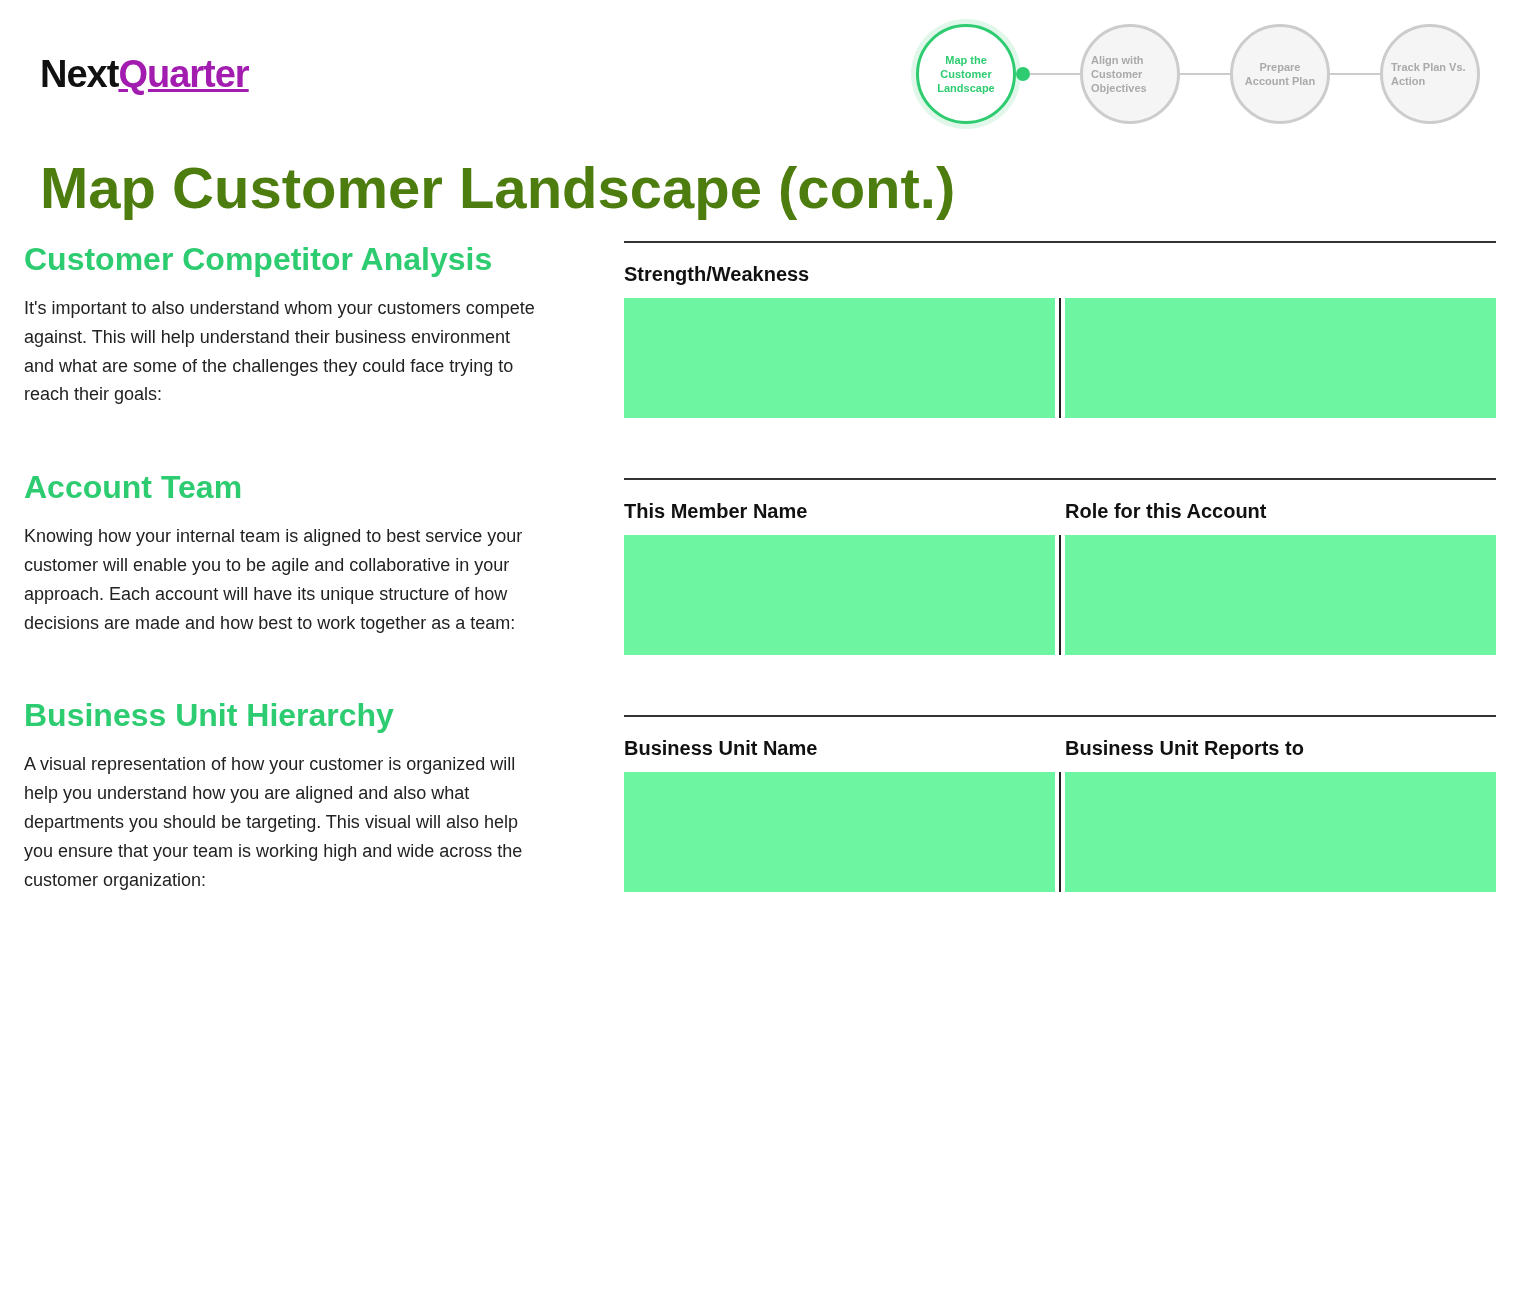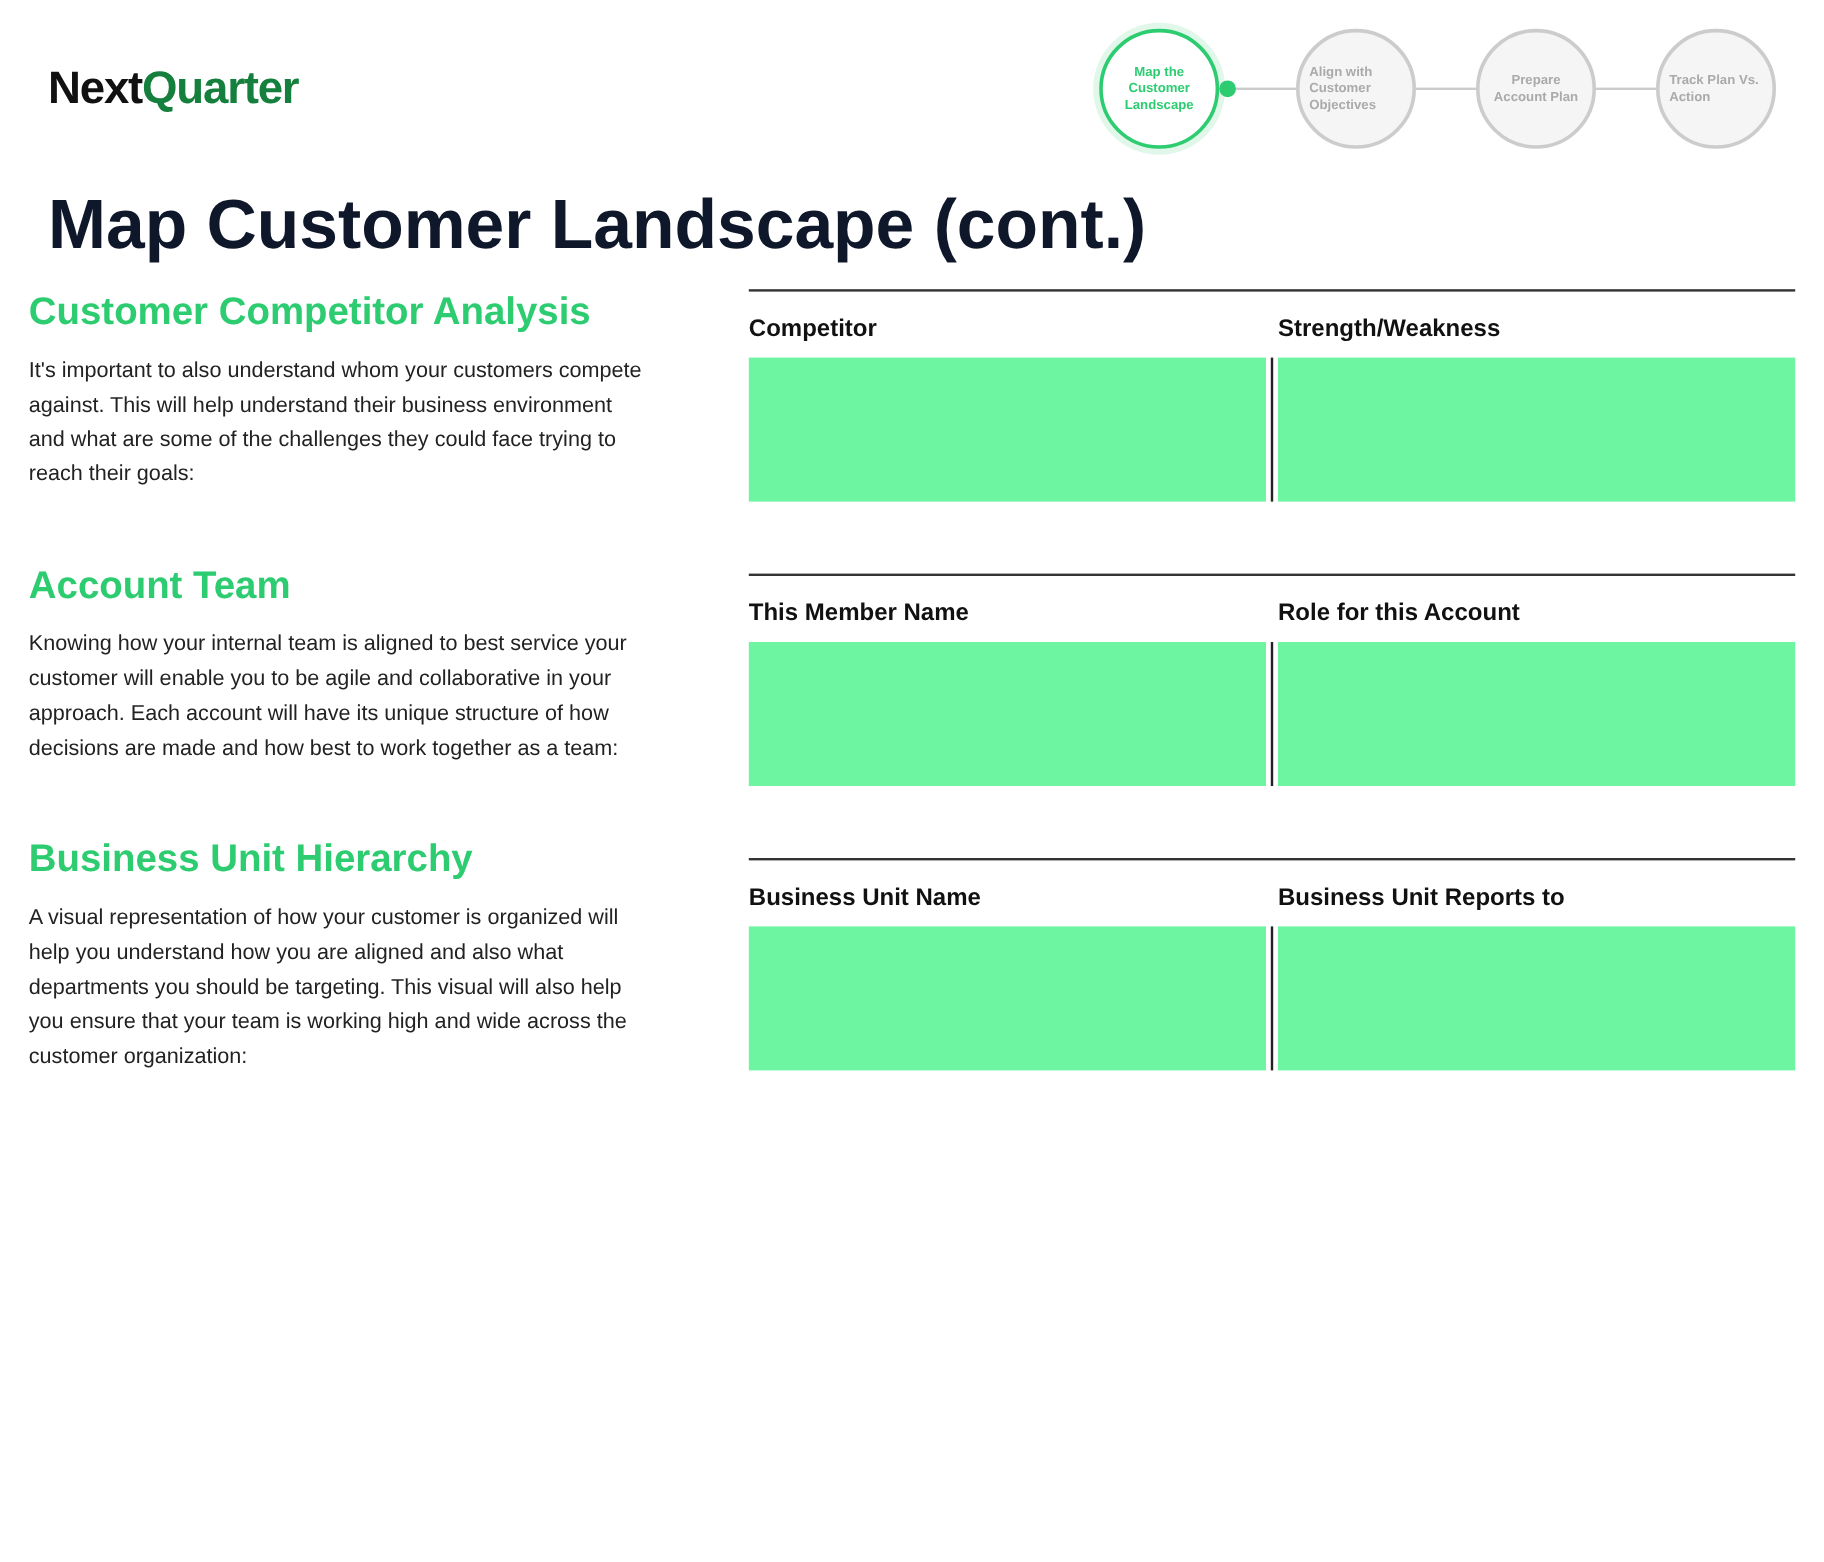--- a/index.html
+++ b/index.html
@@ -29,27 +29,28 @@
       font-size: 38px;
       font-weight: 900;
       letter-spacing: -1px;
     }
 
     .logo-next {
       color: #111111;
     }
 
     .logo-quarter {
-      color: #15803d;
+      color: #a21caf;
+      text-decoration: underline;
     }
 
     .page-title {
       font-size: 58px;
       font-weight: 900;
-      color: #0f172a;
+      color: #4d7c0f;
       padding: 30px 40px 20px 40px;
     }
 
     .main-content {
       display: flex;
       padding: 0 24px;
       gap: 80px;
     }
 
     .left-column {
@@ -241,21 +242,20 @@
       <p class="section-body">A visual representation of how your customer is organized will help you understand how you are aligned and also what departments you should be targeting. This visual will also help you ensure that your team is working high and wide across the customer organization:</p>
     </div>
 
   </div>
 
   <div class="right-column">
 
     <div class="table-section">
       <hr class="table-divider">
       <div class="table-header">
-        <div class="table-col-header">Competitor</div>
         <div class="table-col-header">Strength/Weakness</div>
       </div>
       <div class="table-row-cells">
         <div class="table-cell"></div>
         <div class="table-cell-divider"></div>
         <div class="table-cell"></div>
       </div>
     </div>
 
     <div class="table-section" style="margin-top: 60px;">

